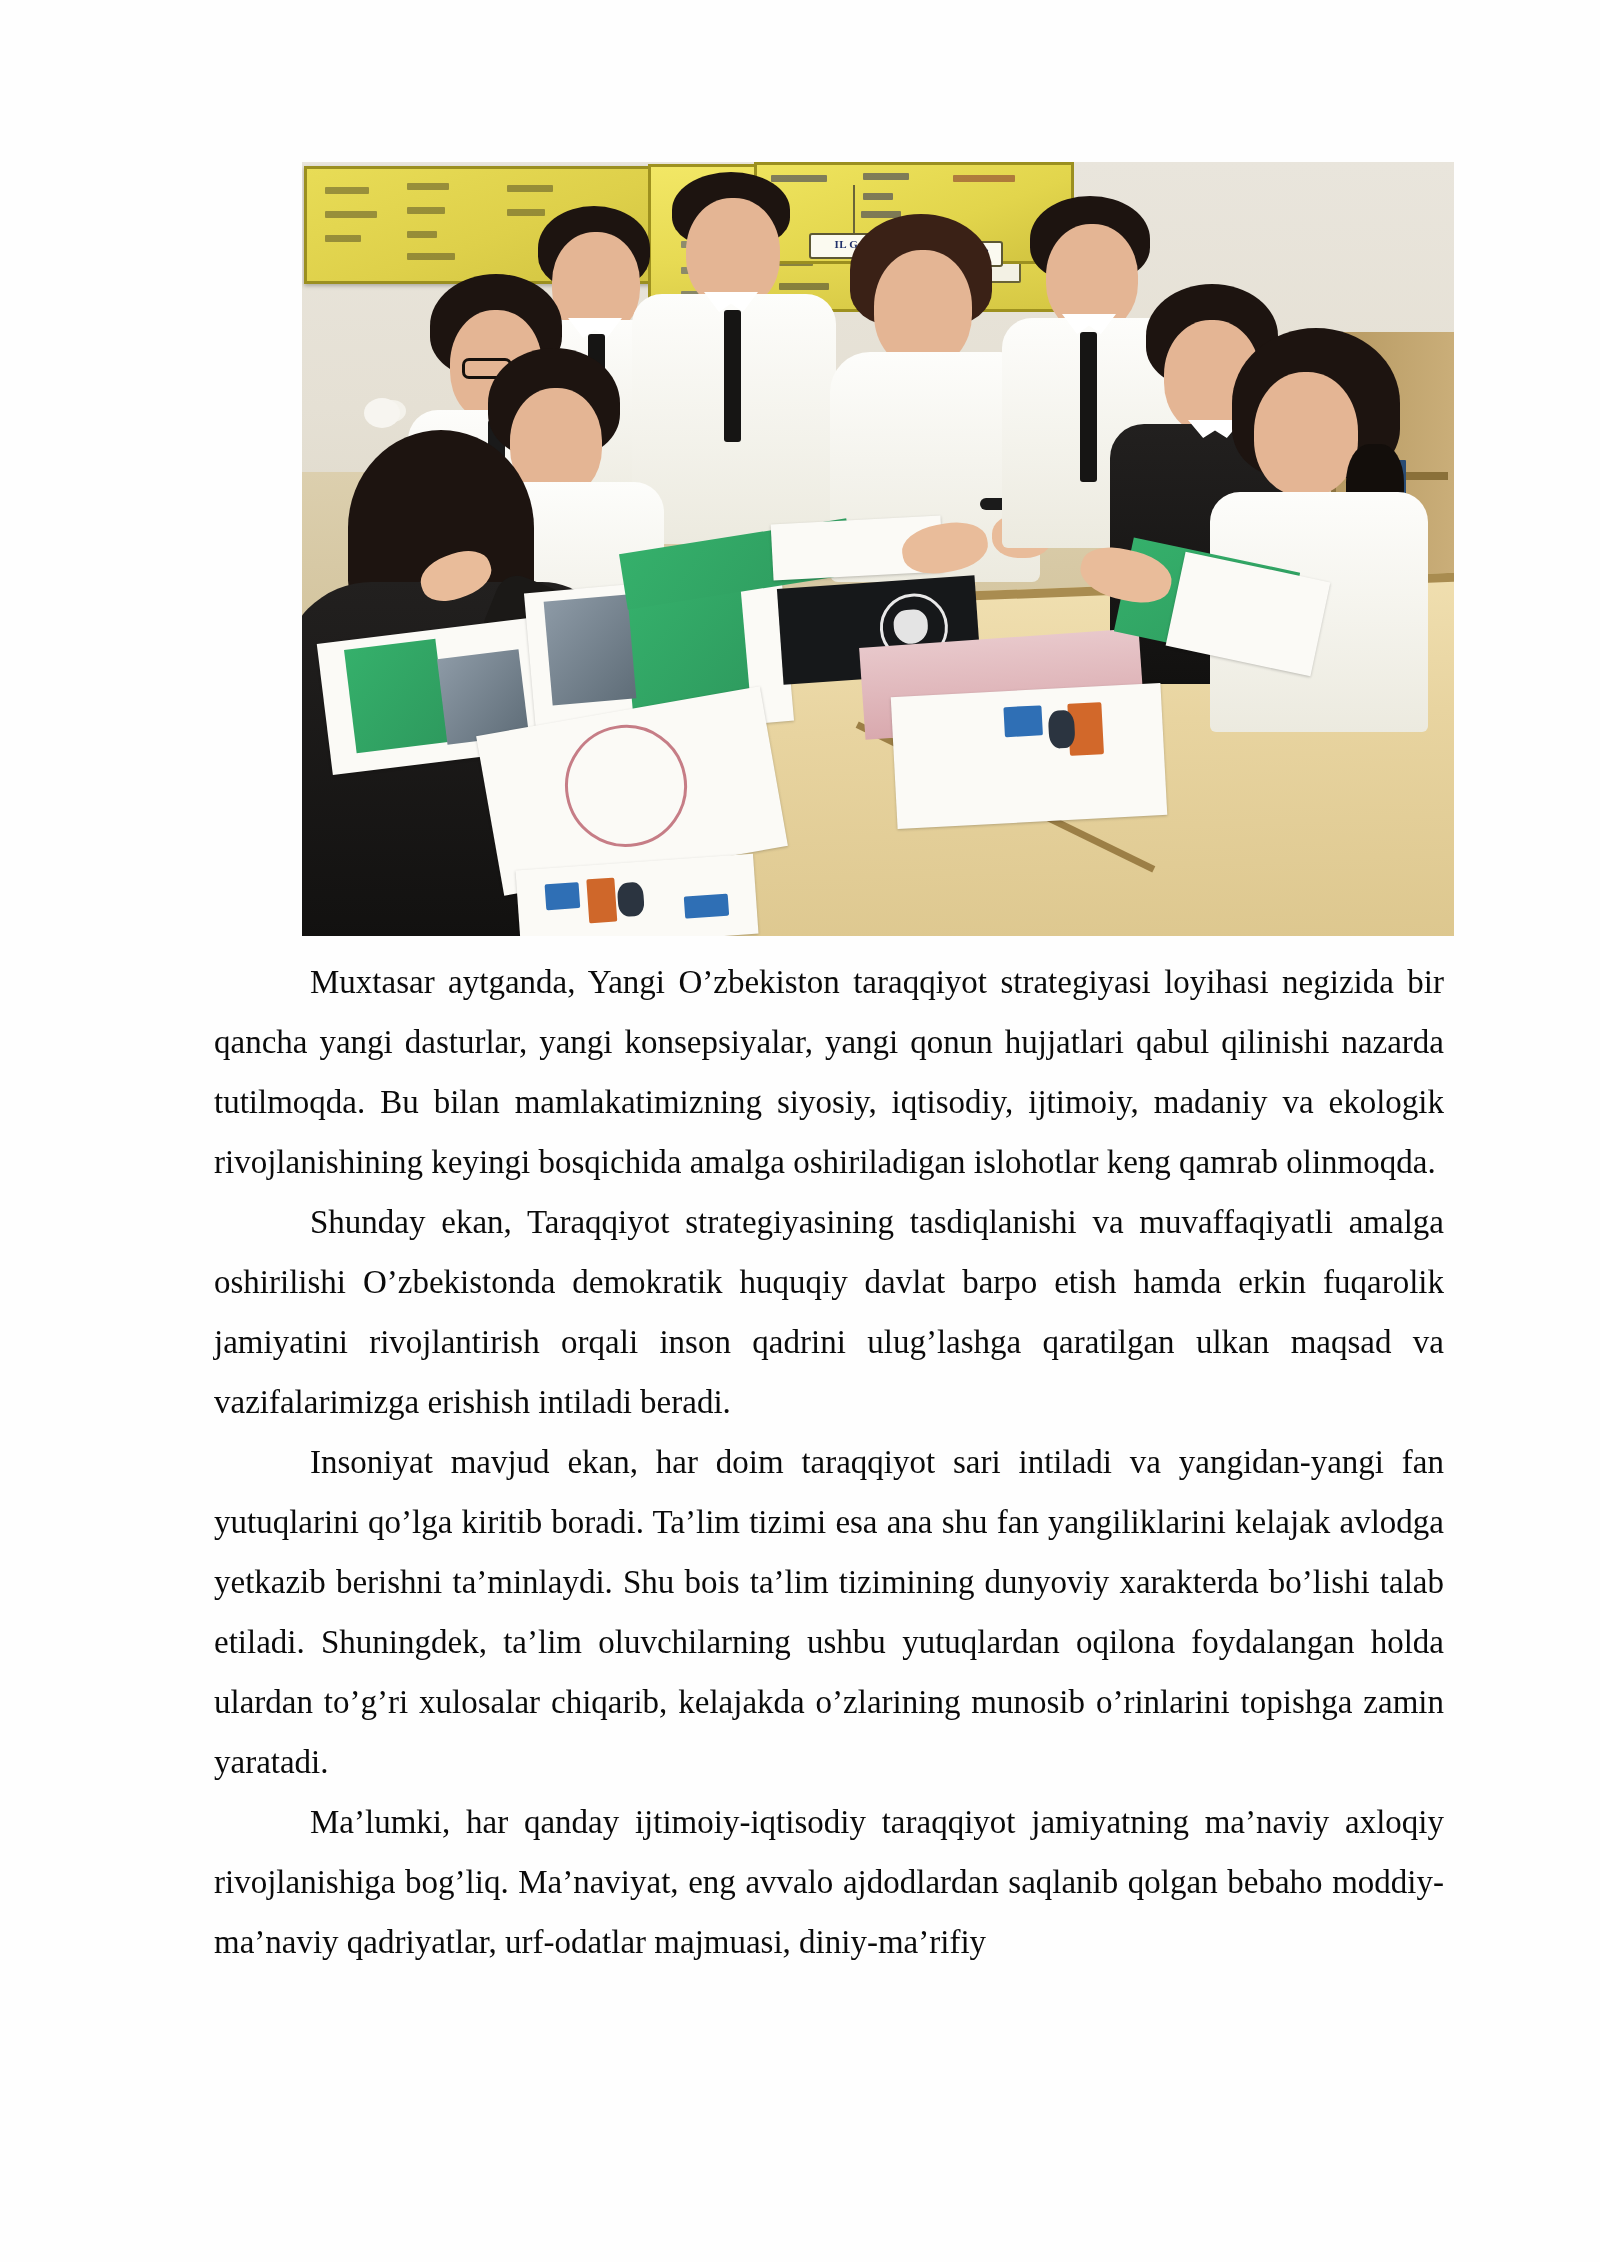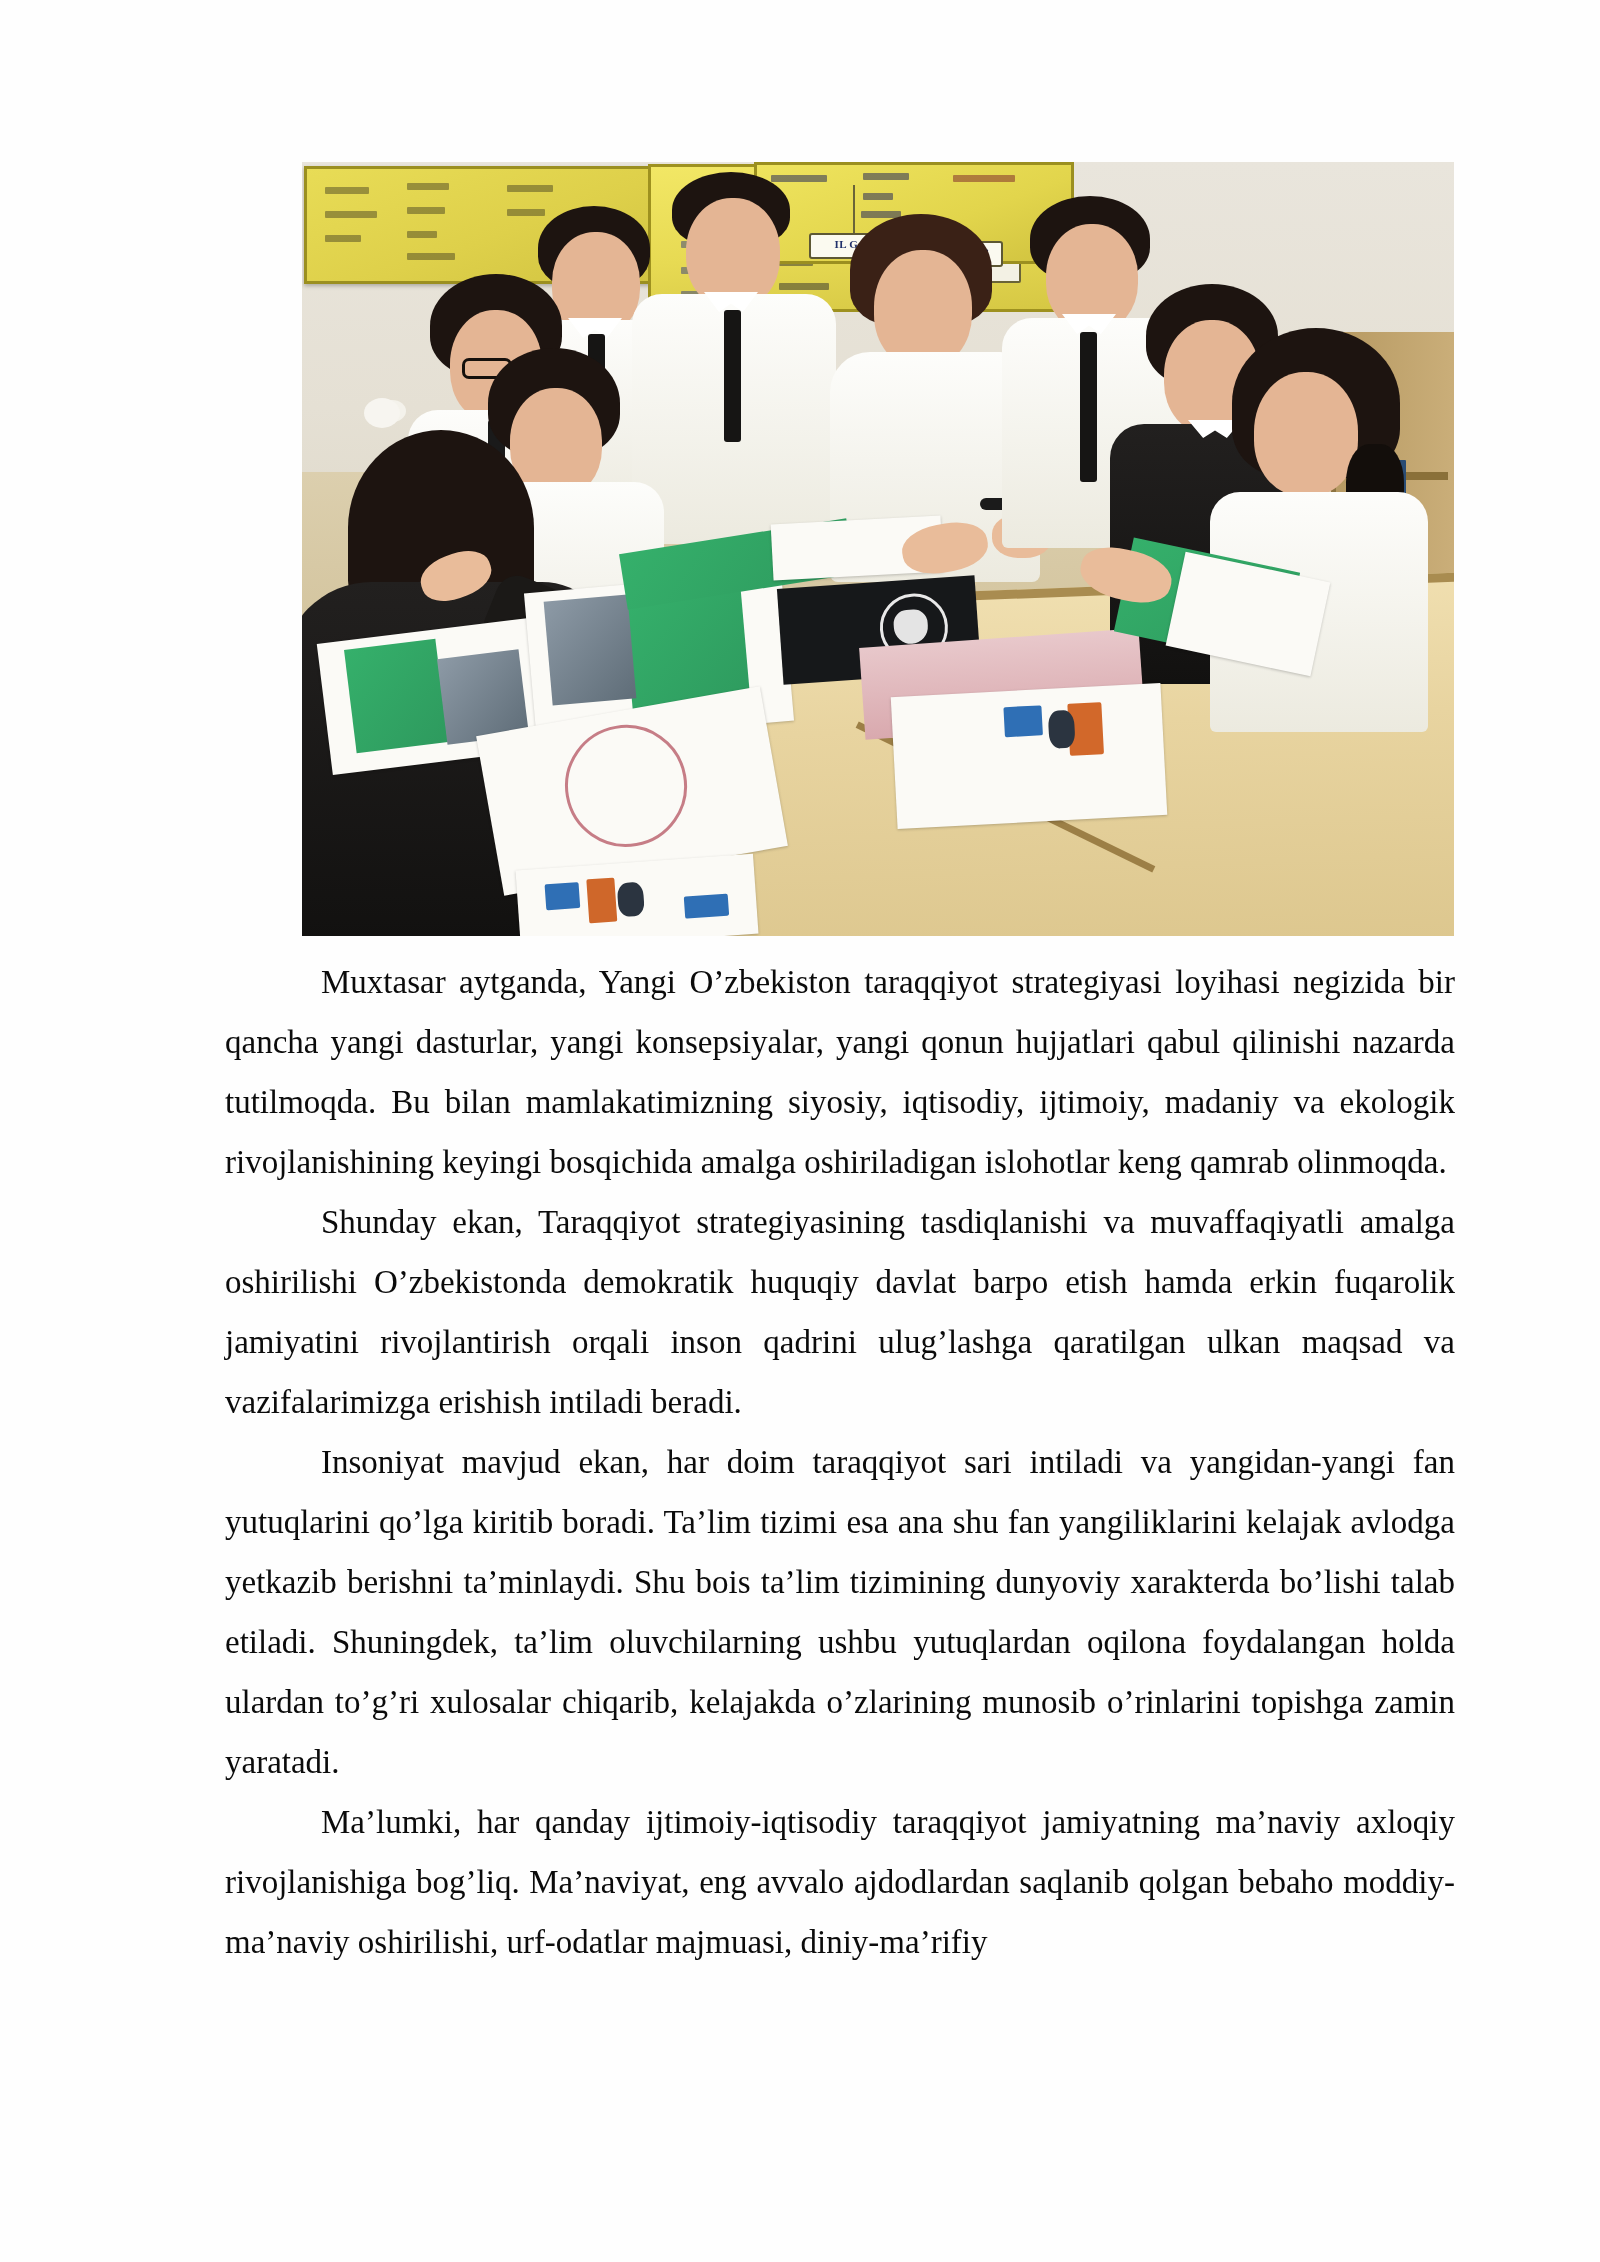--- a/index.html
+++ b/index.html
@@ -266,21 +266,21 @@
     border-radius: 2px;
   }
   .photo-thumb {
     position: absolute;
     background: linear-gradient(135deg,#8d9aa6,#5f6d78);
   }
 
   
   .body-text {
     position: absolute;
-    left: 225px;
+    left: 214px;
     top: 952px;
     width: 1230px;
   }
   .para {
     margin: 0;
     font-size: 33px;
     line-height: 60px;
     text-align: justify;
     text-justify: inter-word;
     text-indent: 96px;
@@ -484,16 +484,16 @@
       <div class="hand" style="left:600px;top:362px;width:86px;height:48px;transform:rotate(-10deg)"></div>
       <div class="hand" style="left:778px;top:388px;width:92px;height:50px;transform:rotate(14deg)"></div>
       <div class="hand" style="left:118px;top:392px;width:72px;height:44px;transform:rotate(-20deg)"></div>
     </div>
   </figure>
 
   <div class="body-text">
     <p class="para">Muxtasar aytganda, Yangi O’zbekiston  taraqqiyot strategiyasi loyihasi negizida bir qancha yangi dasturlar, yangi konsepsiyalar, yangi qonun hujjatlari qabul qilinishi nazarda tutilmoqda. Bu bilan mamlakatimizning siyosiy, iqtisodiy, ijtimoiy, madaniy va ekologik rivojlanishining keyingi bosqichida amalga oshiriladigan islohotlar keng qamrab olinmoqda.</p>
     <p class="para">Shunday ekan, Taraqqiyot strategiyasining tasdiqlanishi va muvaffaqiyatli amalga oshirilishi O’zbekistonda demokratik huquqiy davlat barpo etish hamda erkin fuqarolik jamiyatini rivojlantirish orqali inson qadrini ulug’lashga qaratilgan ulkan maqsad va vazifalarimizga erishish intiladi beradi.</p>
     <p class="para">Insoniyat mavjud ekan, har doim taraqqiyot sari intiladi va yangidan-yangi fan yutuqlarini qo’lga kiritib boradi. Ta’lim tizimi esa ana shu fan yangiliklarini kelajak avlodga yetkazib berishni ta’minlaydi. Shu bois ta’lim tizimining dunyoviy xarakterda bo’lishi talab etiladi. Shuningdek, ta’lim oluvchilarning ushbu yutuqlardan oqilona foydalangan holda ulardan to’g’ri xulosalar chiqarib, kelajakda o’zlarining munosib o’rinlarini topishga zamin yaratadi.</p>
-    <p class="para">Ma’lumki, har qanday ijtimoiy-iqtisodiy taraqqiyot jamiyatning ma’naviy axloqiy rivojlanishiga bog’liq. Ma’naviyat, eng avvalo ajdodlardan saqlanib qolgan bebaho  moddiy-ma’naviy  oshirilishi,  urf-odatlar  majmuasi,  diniy-ma’rifiy</p>
+    <p class="para">Ma’lumki, har qanday ijtimoiy-iqtisodiy taraqqiyot jamiyatning ma’naviy axloqiy rivojlanishiga bog’liq. Ma’naviyat, eng avvalo ajdodlardan saqlanib qolgan bebaho  moddiy-ma’naviy  qadriyatlar,  urf-odatlar  majmuasi,  diniy-ma’rifiy</p>
   </div>
 
 </div>
 
 </body></html>

